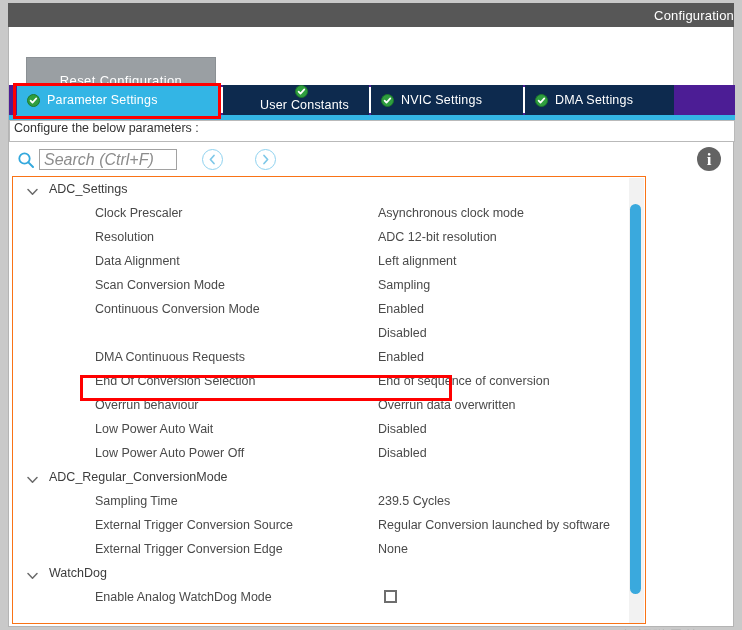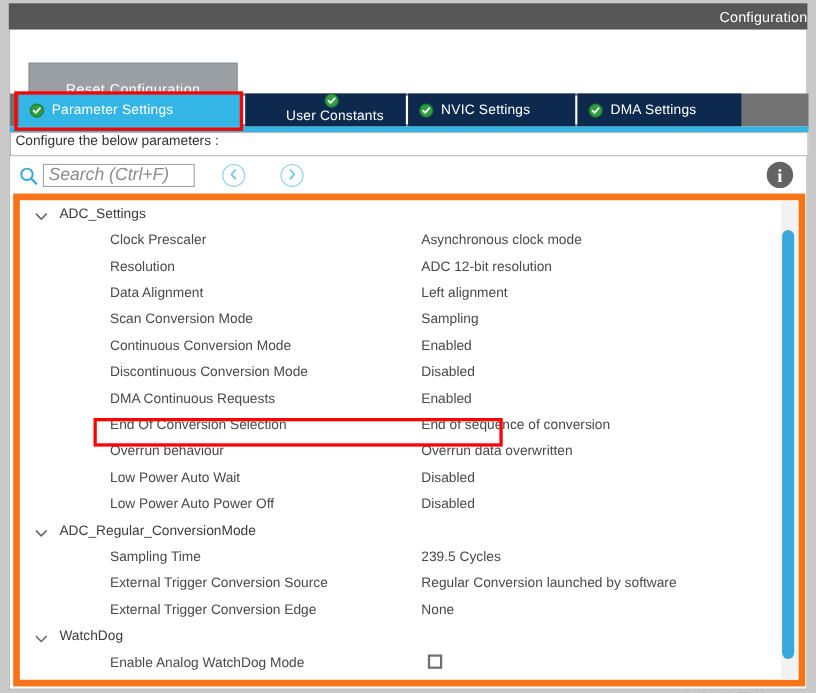--- a/index.html
+++ b/index.html
@@ -46,21 +46,21 @@
     font-size: 13px;
     display: flex; align-items: flex-end; justify-content: center;
     cursor: default;
     letter-spacing: .4px;
   }
 
   
   .tabstrip {
     position: absolute; left: 0px; top: 58px;
     width: 726px; height: 30px;
-    background: #737373;
+    background: #4c1d95;
     text-align: right;
   }
   .tabstrip-underline {
     position: absolute; left: 0px; top: 88px;
     width: 726px; height: 5px;
     background: #33b5e5;
   }
   .tab {
     position: absolute; top: 0; height: 30px;
     background: #0d2a4e;
@@ -148,22 +148,22 @@
     color: #ffffff;
     font-family: "Liberation Serif", serif;
     font-size: 17px; font-weight: bold;
     display: flex; align-items: center; justify-content: center;
     line-height: 1;
   }
 
   
   .listbox {
     position: absolute; left: 3px; top: 149px;
-    width: 720px; height: 448px;
-    border: 6px solid #f97316;
+    width: 634px; height: 448px;
+    border: 1px solid #f97316;
     background: #ffffff;
     overflow: hidden;
   }
   .row {
     position: relative;
     height: 24px;
     display: flex; align-items: center;
     font-size: 12.5px;
     color: #4a4a4a;
     white-space: nowrap;
@@ -325,21 +325,20 @@
           </div>
           <div class="row">
             <span class="pname">Scan Conversion Mode</span>
             <span class="pval">Sampling</span>
           </div>
           <div class="row">
             <span class="pname">Continuous Conversion Mode</span>
             <span class="pval">Enabled</span>
           </div>
           <div class="row">
-            <span class="pname">Discontinuous Conversion Mode</span>
             <span class="pval">Disabled</span>
           </div>
           <div class="row">
             <span class="pname">DMA Continuous Requests</span>
             <span class="pval">Enabled</span>
           </div>
           <div class="row">
             <span class="pname">End Of Conversion Selection</span>
             <span class="pval">End of sequence of conversion</span>
           </div>

